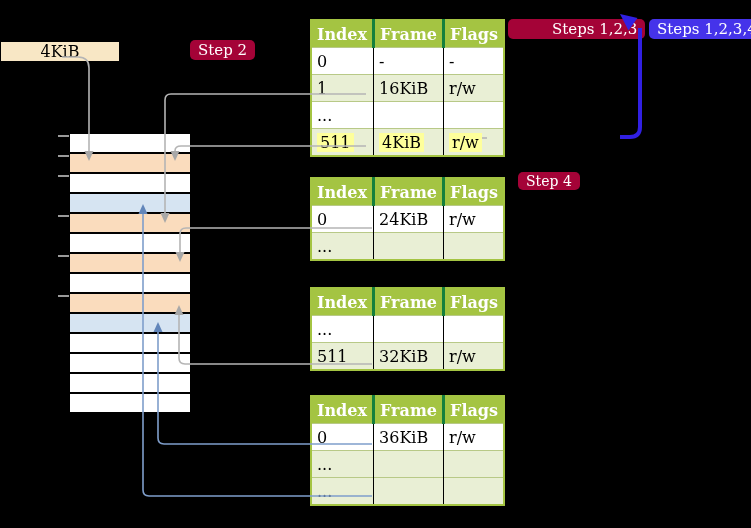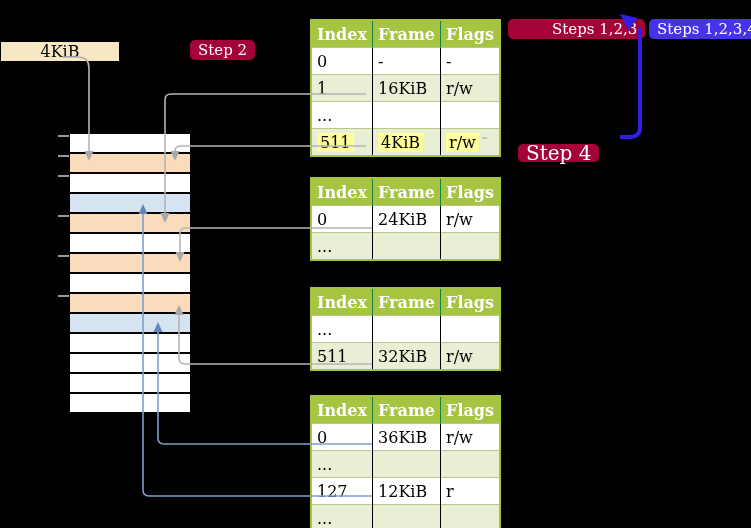--- a/index.html
+++ b/index.html
@@ -11,31 +11,31 @@
   html,body{margin:0;padding:0;background:#000;}
   .stage{position:relative;width:751px;height:528px;background:#000;overflow:hidden;
          font-family:"DejaVu Serif","Liberation Serif",serif;}
   .mem-label{position:absolute;left:1px;top:42px;width:118px;height:19px;background:var(--cream);
          color:#000;font-size:16px;line-height:19px;text-align:center;}
   .badge{position:absolute;color:#fff;font-size:15px;line-height:18px;padding:1px 8px;
          border-radius:5px;background:var(--badge-red);white-space:nowrap;}
   .badge.b-step0{left:190px;top:40px;}
   .badge.b-steps123{left:508px;top:19px;padding-left:44px;}
   .badge.b-steps1234{left:649px;top:19px;background:var(--badge-blue);}
-  .badge.b-step4{left:518px;top:144px;font-size:20px;line-height:16px;}
+  .badge.b-step4{left:518px;top:172px;font-size:14px;line-height:16px;}
   .mem-col{position:absolute;left:70px;top:134px;width:120px;}
   .mem-row{width:120px;height:18px;margin-bottom:2px;}
   .mem-row.white{background:#fff;}
   .mem-row.orange{background:var(--orange);}
   .mem-row.blue{background:var(--mblue);}
   .tick{position:absolute;left:58px;width:11px;height:2px;background:#9a9a9a;}
   table.pt{position:absolute;border-collapse:collapse;table-layout:fixed;background:#fff;
          border:2px solid var(--green);font-size:16px;}
   table.pt th{background:var(--green);color:#fff;font-weight:bold;text-align:left;
-         padding:2px 5px;height:22px;border-left:1px solid #15803d;font-size:16px;}
+         padding:2px 5px;height:22px;border-left:3px solid #15803d;font-size:16px;}
   table.pt th:first-child{border-left:none;}
   table.pt td{color:#000;padding:1px 5px;height:24px;border-left:1px solid #000;
          border-top:1px solid #b8c987;vertical-align:middle;}
   table.pt td:first-child{border-left:none;}
   table.pt tr.alt td{background:var(--row-green);}
   .hl{background:var(--yellow);padding:0 3px;}
   svg.overlay{position:absolute;left:0;top:0;pointer-events:none;}
   .c-gray{stroke:var(--cgray);stroke-width:1.6;fill:none;}
   .c-blue{stroke:var(--cblue);stroke-width:1.6;fill:none;}
   .c-indigo{stroke:var(--indigo);stroke-width:4;fill:none;}
@@ -172,25 +172,20 @@
     <tr>
       <td><span>0</span></td>
       <td><span>36KiB</span></td>
       <td><span>r/w</span></td>
     </tr>
     <tr class="alt">
       <td><span>...</span></td>
       <td><span></span></td>
       <td><span></span></td>
     </tr>
-    <tr>
-      <td><span>127</span></td>
-      <td><span>12KiB</span></td>
-      <td><span>r</span></td>
-    </tr>
     <tr class="alt">
       <td><span>...</span></td>
       <td><span></span></td>
       <td><span></span></td>
     </tr>
   </tbody>
     </table>
 
   <svg class="overlay" width="751" height="528" viewBox="0 0 751 528">
     <path class="c-gray" d="M 62,57 H 78 Q 89,57 89,68 V 151"></path>

